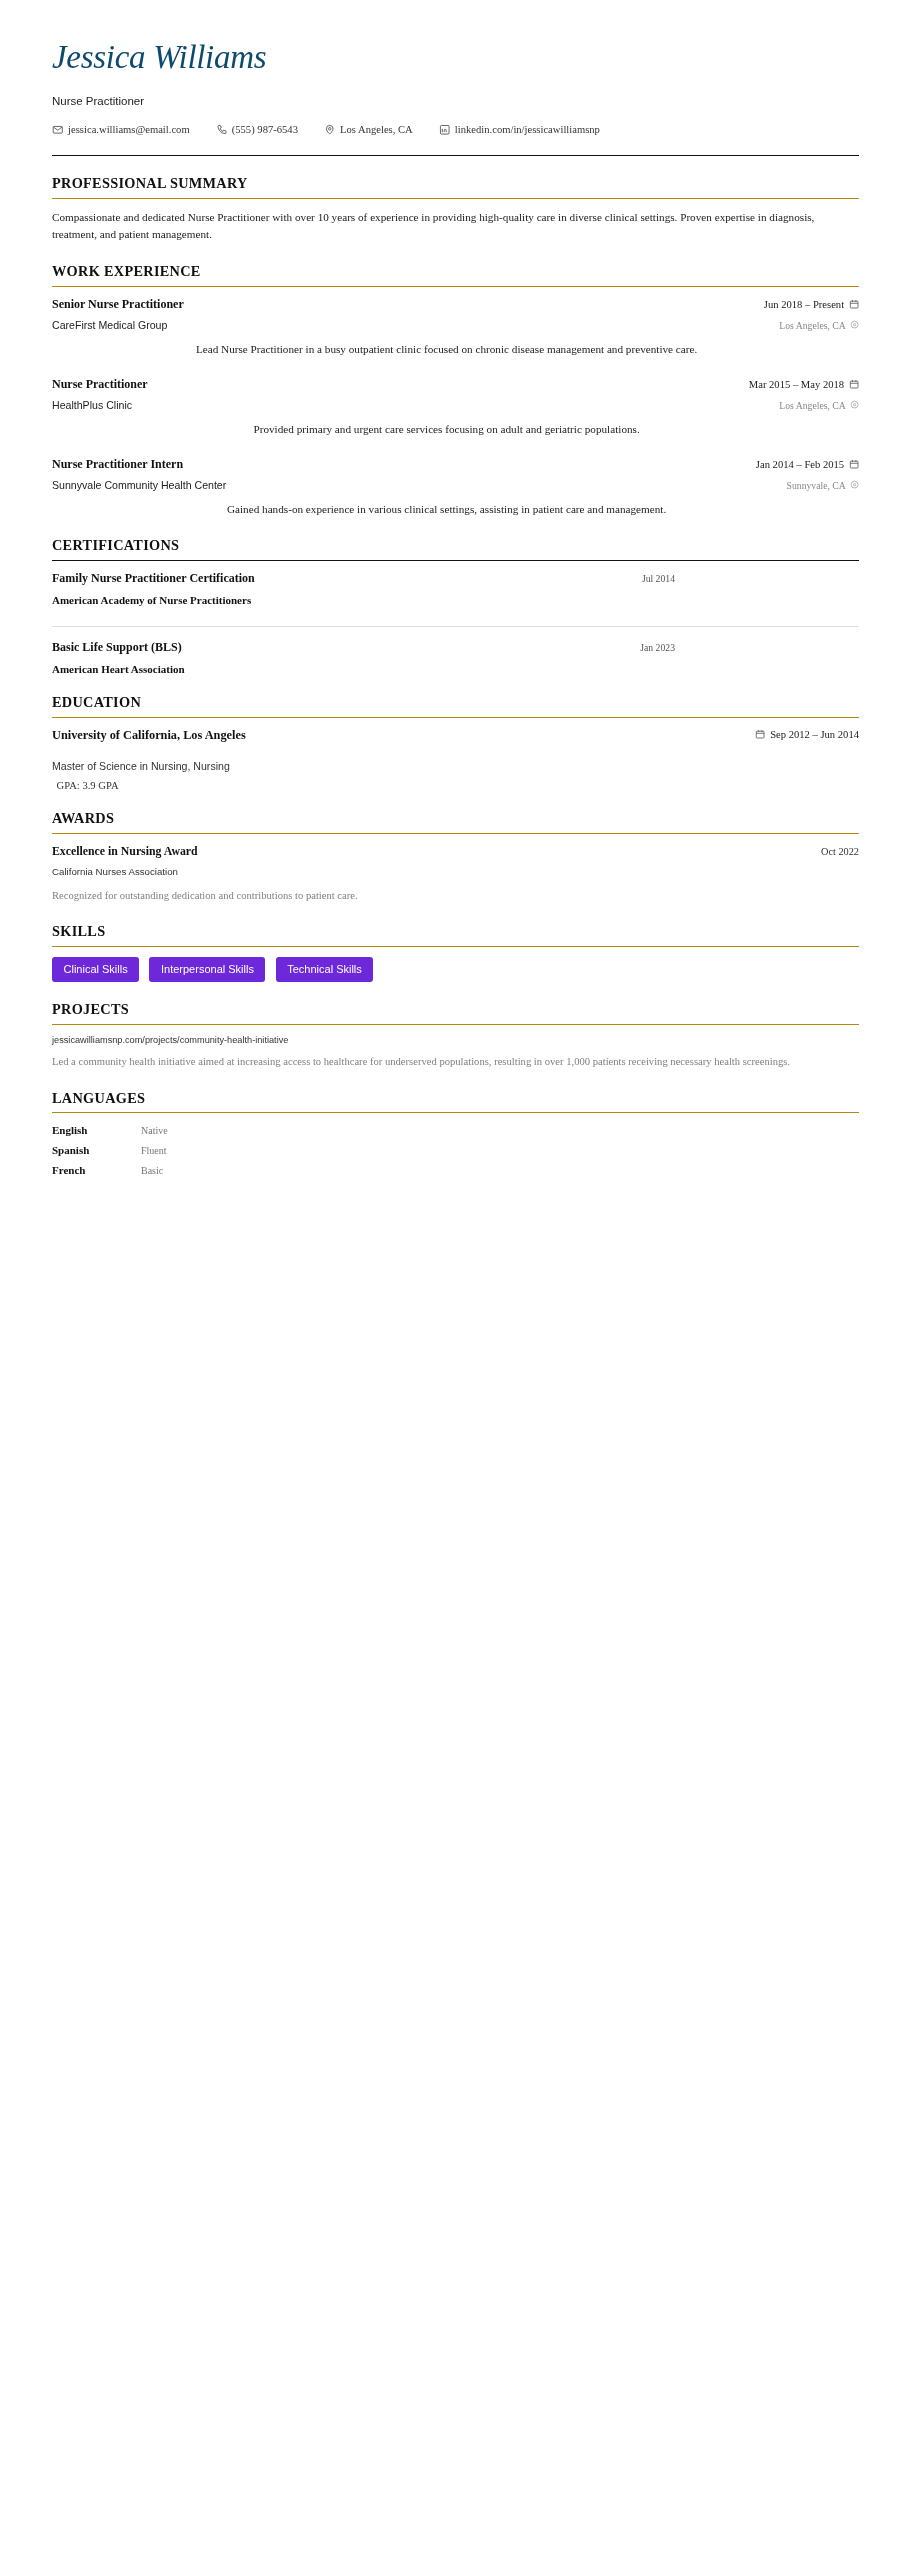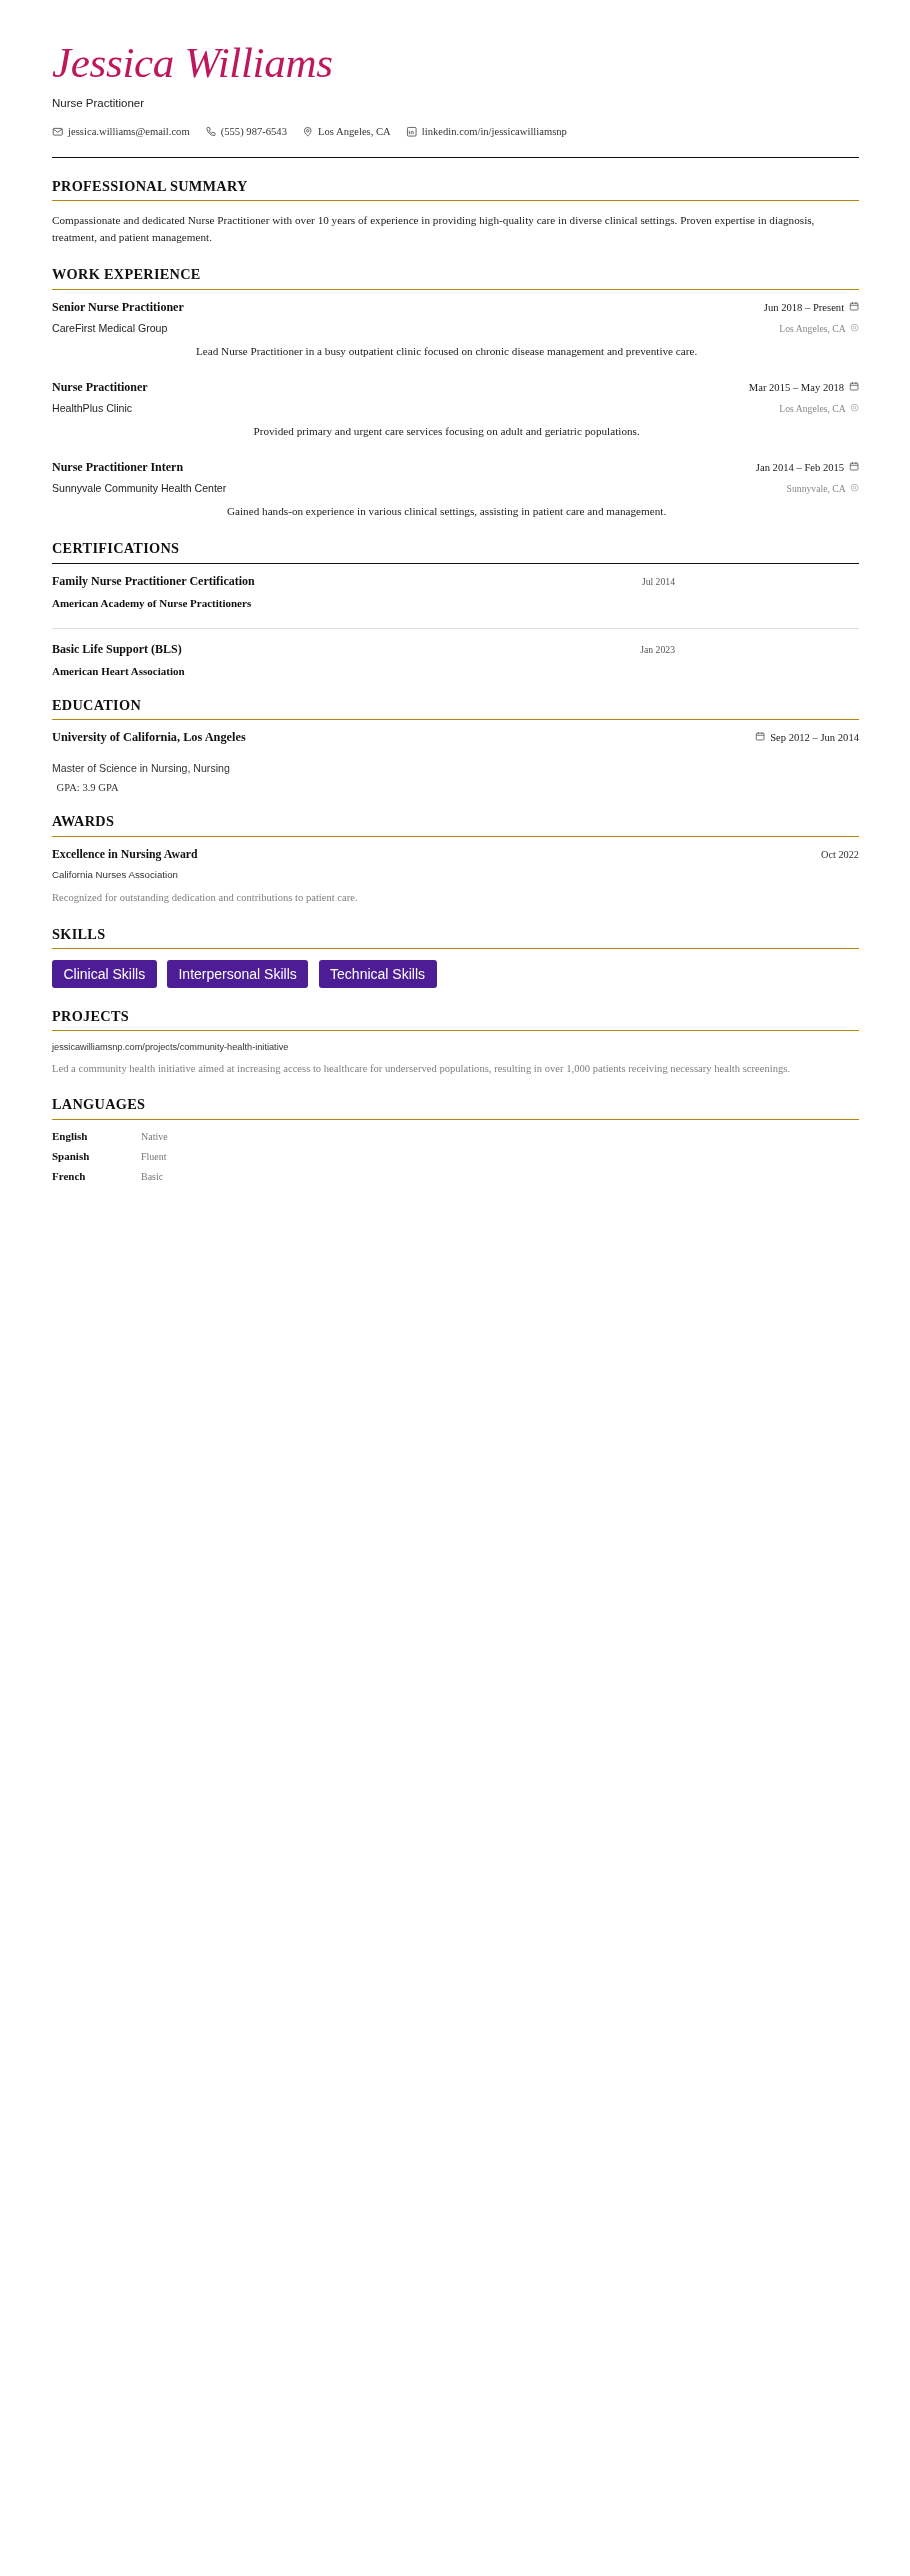--- a/index.html
+++ b/index.html
@@ -17,38 +17,38 @@
     background: #ffffff;
     box-sizing: border-box;
     padding: 40px 52px 0 52px;
     position: relative;
   }
 
   
   .name {
     font-family: "Liberation Serif", serif;
     font-style: italic;
-    font-size: 43px;
+    font-size: 33px;
     font-weight: 400;
     letter-spacing: -0.3px;
-    color: #be185d;
-    margin: 0 0 12px 0;
+    color: #0c4a6e;
+    margin: 0 0 20px 0;
     line-height: 1.05;
   }
   .job-title {
     font-family: "Liberation Sans", sans-serif;
     font-size: 11.5px;
     color: #222222;
     margin: 0 0 17px 0;
   }
   .contact-row {
     display: flex;
     flex-wrap: wrap;
     align-items: center;
-    gap: 15px;
+    gap: 26px;
     font-family: "Liberation Serif", serif;
     font-size: 10.6px;
     color: #333333;
     margin-bottom: 19.5px;
   }
   .contact-item {
     display: flex;
     align-items: center;
     gap: 4.6px;
     white-space: nowrap;
@@ -225,24 +225,24 @@
     line-height: 1.5;
   }
 
   
   .skill-chips {
     display: flex;
     flex-wrap: wrap;
     gap: 10.3px;
   }
   .chip {
-    background: #4c1d95;
+    background: #6d28d9;
     color: #ffffff;
     font-family: "Liberation Sans", sans-serif;
-    font-size: 14px;
+    font-size: 11px;
     padding: 6.3px 11.5px;
     border-radius: 2.9px;
     white-space: nowrap;
   }
 
   
   .proj-name {
     font-family: "Liberation Serif", serif;
     font-weight: 700;
     font-size: 11.8px;

